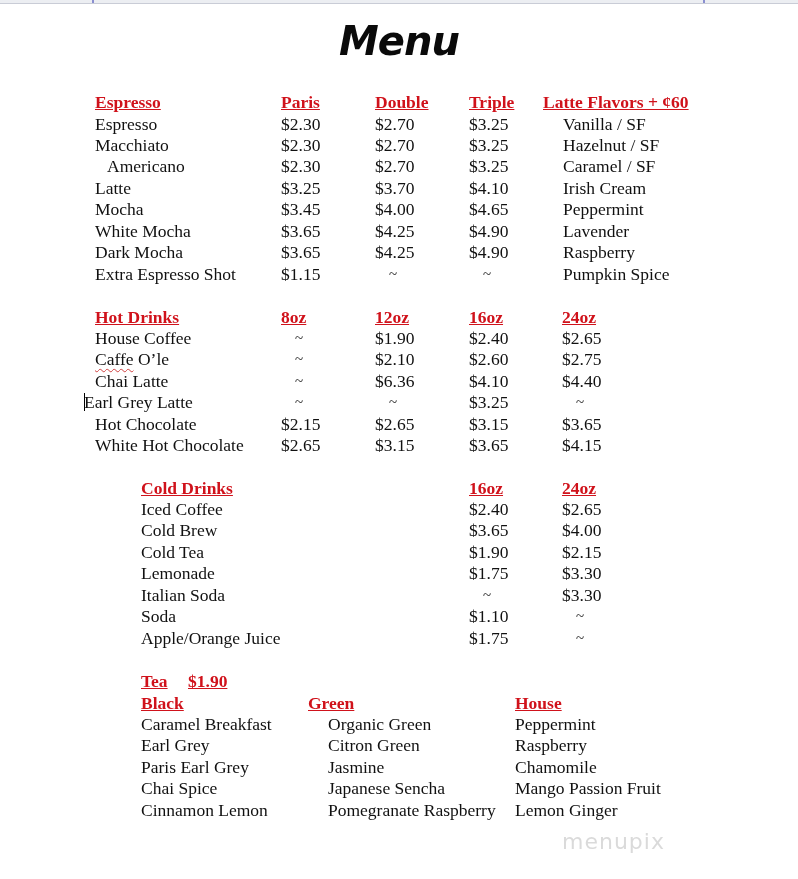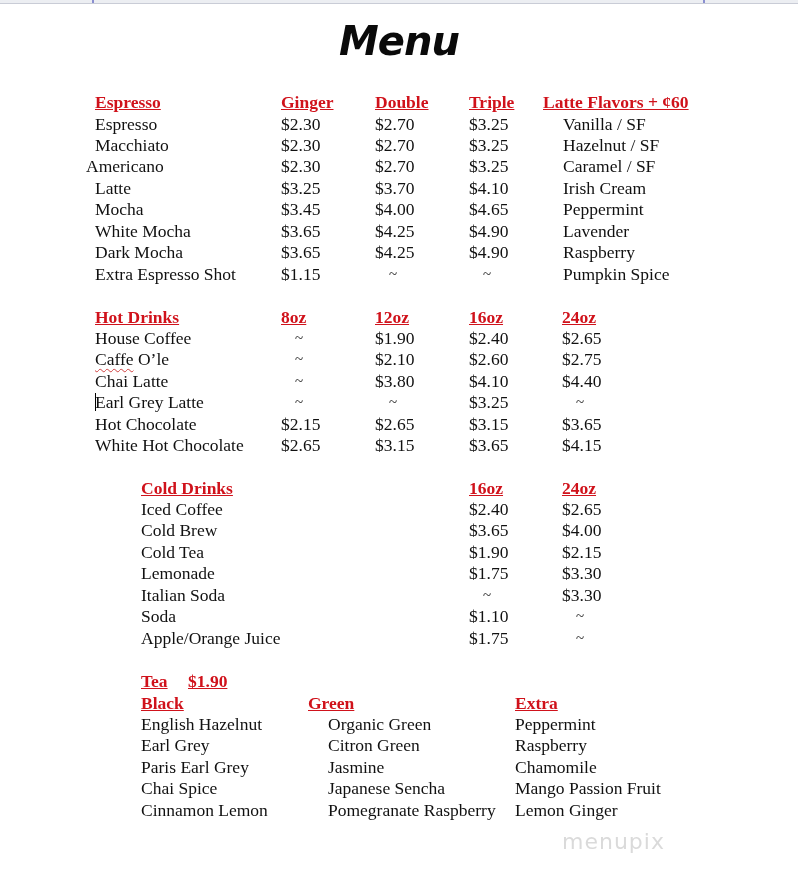--- a/index.html
+++ b/index.html
@@ -34,42 +34,42 @@
 <div class="top-bar">
   <span class="top-mark" style="left:92px"></span>
   <span class="top-mark" style="left:703px"></span>
 </div>
 
 <div class="title">Menu</div>
 
 <div>
   <div class="row" style="top:92px;left:0;width:798px">
     <span class="cell hdr" style="left:95px">Espresso</span>
-    <span class="cell hdr" style="left:281px">Ginger</span>
+    <span class="cell hdr" style="left:281px">Paris</span>
     <span class="cell hdr" style="left:375px">Double</span>
     <span class="cell hdr" style="left:469px">Triple</span>
     <span class="cell hdr" style="left:543px">Latte Flavors + ¢60</span>
   </div>
   <div id="espresso-rows">
       <div class="row" style="top:113.5px;left:0;width:798px">
         <span class="cell" style="left:95px">Espresso</span>
         <span class="cell" style="left:281px">$2.30</span>
         <span class="cell" style="left:375px">$2.70</span>
         <span class="cell" style="left:469px">$3.25</span>
         <span class="cell" style="left:563px">Vanilla / SF</span>
       </div>
       <div class="row" style="top:134.95px;left:0;width:798px">
         <span class="cell" style="left:95px">Macchiato</span>
         <span class="cell" style="left:281px">$2.30</span>
         <span class="cell" style="left:375px">$2.70</span>
         <span class="cell" style="left:469px">$3.25</span>
         <span class="cell" style="left:563px">Hazelnut / SF</span>
       </div>
       <div class="row" style="top:156.4px;left:0;width:798px">
-        <span class="cell" style="left:86px">Americano</span>
+        <span class="cell" style="left:107px">Americano</span>
         <span class="cell" style="left:281px">$2.30</span>
         <span class="cell" style="left:375px">$2.70</span>
         <span class="cell" style="left:469px">$3.25</span>
         <span class="cell" style="left:563px">Caramel / SF</span>
       </div>
       <div class="row" style="top:177.85px;left:0;width:798px">
         <span class="cell" style="left:95px">Latte</span>
         <span class="cell" style="left:281px">$3.25</span>
         <span class="cell" style="left:375px">$3.70</span>
         <span class="cell" style="left:469px">$4.10</span>
@@ -125,26 +125,26 @@
       <div class="row" style="top:349.45px;left:0;width:798px">
         <span class="cell" style="left:95px"><span class="squiggle">Caffe</span> O’le</span>
         <span class="cell tilde" style="left:295px">~</span>
         <span class="cell" style="left:375px">$2.10</span>
         <span class="cell" style="left:469px">$2.60</span>
         <span class="cell" style="left:562px">$2.75</span>
       </div>
       <div class="row" style="top:370.9px;left:0;width:798px">
         <span class="cell" style="left:95px">Chai Latte</span>
         <span class="cell tilde" style="left:295px">~</span>
-        <span class="cell" style="left:375px">$3.80</span>
+        <span class="cell" style="left:375px">$6.36</span>
         <span class="cell" style="left:469px">$4.10</span>
         <span class="cell" style="left:562px">$4.40</span>
       </div>
       <div class="row" style="top:392.35px;left:0;width:798px">
-        <span class="cell" style="left:95px"><span class="caret"></span>Earl Grey Latte</span>
+        <span class="cell" style="left:84px"><span class="caret"></span>Earl Grey Latte</span>
         <span class="cell tilde" style="left:295px">~</span>
         <span class="cell tilde" style="left:389px">~</span>
         <span class="cell" style="left:469px">$3.25</span>
         <span class="cell tilde" style="left:576px">~</span>
       </div>
       <div class="row" style="top:413.8px;left:0;width:798px">
         <span class="cell" style="left:95px">Hot Chocolate</span>
         <span class="cell" style="left:281px">$2.15</span>
         <span class="cell" style="left:375px">$2.65</span>
         <span class="cell" style="left:469px">$3.15</span>
@@ -205,32 +205,32 @@
     </div>
 </div>
 
 <div>
   <div class="row" style="top:671px;left:0;width:798px">
     <span class="cell hdr" style="left:141px">Tea</span>
     <span class="cell hdr" style="left:188px">$1.90</span>
   </div>
   <div id="tea-cols">
       <div class="row hdr" style="top:692.5px;left:141px">Black</div>
-      <div class="row" style="top:714px;left:141px">English Hazelnut</div>
+      <div class="row" style="top:714px;left:141px">Caramel Breakfast</div>
       <div class="row" style="top:735.45px;left:141px">Earl Grey</div>
       <div class="row" style="top:756.9px;left:141px">Paris Earl Grey</div>
       <div class="row" style="top:778.35px;left:141px">Chai Spice</div>
       <div class="row" style="top:799.8px;left:141px">Cinnamon Lemon</div>
       <div class="row hdr" style="top:692.5px;left:308px">Green</div>
       <div class="row" style="top:714px;left:328px">Organic Green</div>
       <div class="row" style="top:735.45px;left:328px">Citron Green</div>
       <div class="row" style="top:756.9px;left:328px">Jasmine</div>
       <div class="row" style="top:778.35px;left:328px">Japanese Sencha</div>
       <div class="row" style="top:799.8px;left:328px">Pomegranate Raspberry</div>
-      <div class="row hdr" style="top:692.5px;left:515px">Extra</div>
+      <div class="row hdr" style="top:692.5px;left:515px">House</div>
       <div class="row" style="top:714px;left:515px">Peppermint</div>
       <div class="row" style="top:735.45px;left:515px">Raspberry</div>
       <div class="row" style="top:756.9px;left:515px">Chamomile</div>
       <div class="row" style="top:778.35px;left:515px">Mango Passion Fruit</div>
       <div class="row" style="top:799.8px;left:515px">Lemon Ginger</div>
     </div>
 </div>
 
 <div class="watermark">menupix</div>
 

